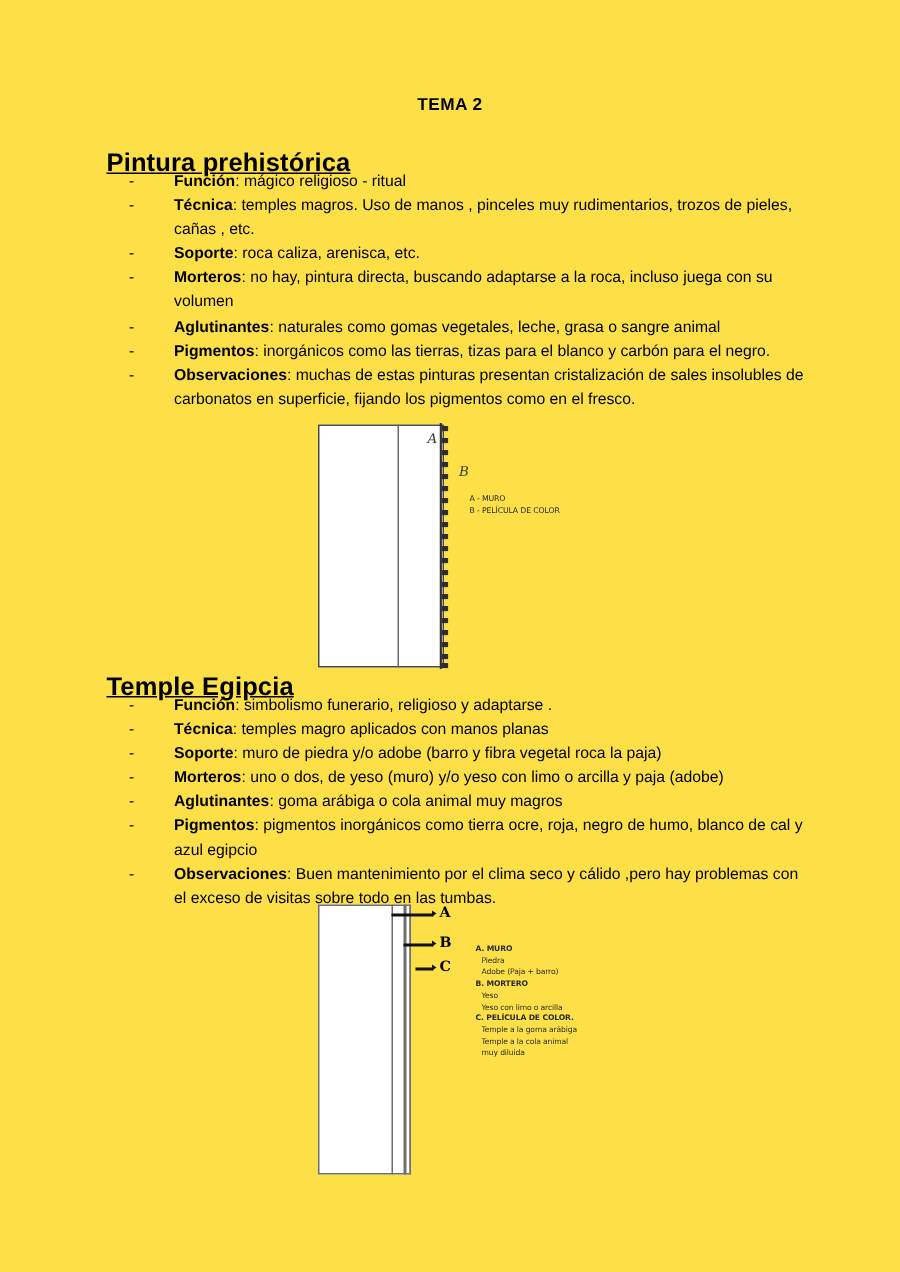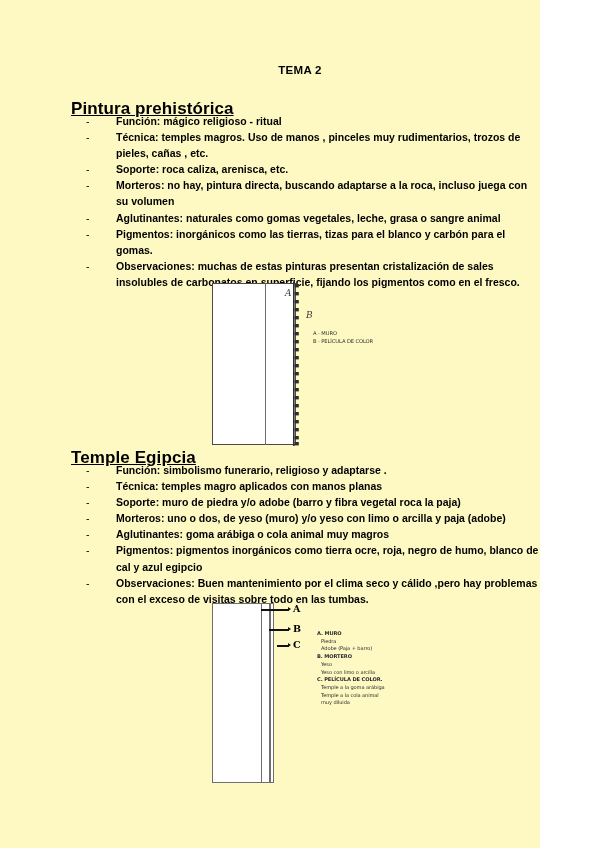--- a/index.html
+++ b/index.html
@@ -11,23 +11,23 @@
     width: 600px;
     height: 848px;
     position: relative;
     font-family: "Liberation Sans", sans-serif;
     color: #000000;
     overflow: hidden;
   }
   .page {
     position: absolute;
     left: 0; top: 0;
-    width: 540px;
+    width: 600px;
     height: 848px;
-    background: #fef9c3;
+    background: #fde047;
   }
   .doc-title {
     position: absolute;
     left: 0; top: 64px;
     width: 600px;
     text-align: center;
     font-size: 11.5px;
     font-weight: bold;
     letter-spacing: 0.3px;
   }
@@ -64,21 +64,21 @@
   .bullet-item .dash {
     position: absolute;
     left: 2px;
     top: 0;
     font-size: 10.5px;
   }
   .bullet-item .lead {
     font-weight: bold;
   }
   .bullet-item .body {
-    font-weight: bold;
+    font-weight: normal;
   }
 
   
   .diagram {
     position: absolute;
   }
   #diagram1 { left: 205px; top: 278px; width: 210px; height: 175px; }
   #diagram2 { left: 205px; top: 600px; width: 215px; height: 190px; }
 
   .d1-rect {
@@ -196,21 +196,21 @@
   <div class="doc-title">TEMA 2</div>
 
   <div class="section-heading" id="sec1-heading">Pintura prehistórica</div>
 
   <ul class="bullet-list" id="list1">
       <li class="bullet-item"><span class="dash">-</span><span class="lead">Función</span><span class="body">: mágico religioso - ritual</span></li>
       <li class="bullet-item"><span class="dash">-</span><span class="lead">Técnica</span><span class="body">: temples magros. Uso de manos , pinceles muy rudimentarios, trozos de pieles, cañas , etc.</span></li>
       <li class="bullet-item"><span class="dash">-</span><span class="lead">Soporte</span><span class="body">: roca caliza, arenisca, etc.</span></li>
       <li class="bullet-item"><span class="dash">-</span><span class="lead">Morteros</span><span class="body">: no hay, pintura directa, buscando adaptarse a la roca, incluso juega con su volumen</span></li>
       <li class="bullet-item"><span class="dash">-</span><span class="lead">Aglutinantes</span><span class="body">: naturales como gomas vegetales, leche, grasa o sangre animal</span></li>
-      <li class="bullet-item"><span class="dash">-</span><span class="lead">Pigmentos</span><span class="body">: inorgánicos como las tierras, tizas para el blanco y carbón para el gomas.</span></li>
+      <li class="bullet-item"><span class="dash">-</span><span class="lead">Pigmentos</span><span class="body">: inorgánicos como las tierras, tizas para el blanco y carbón para el negro.</span></li>
       <li class="bullet-item"><span class="dash">-</span><span class="lead">Observaciones</span><span class="body">: muchas de estas pinturas presentan cristalización de sales insolubles de carbonatos en superficie, fijando los pigmentos como en el fresco.</span></li>
     </ul>
 
   <div class="diagram" id="diagram1">
     <div class="d1-rect"></div>
     <div class="d1-divider"></div>
     <svg class="d1-serrated" viewBox="0 0 6 164" preserveAspectRatio="none">
       <g fill="#2e2e2e">
         <rect x="0" y="0" width="1.6" height="164"></rect>
         <rect x="1.6" y="2" width="4.2" height="3.4"></rect>

